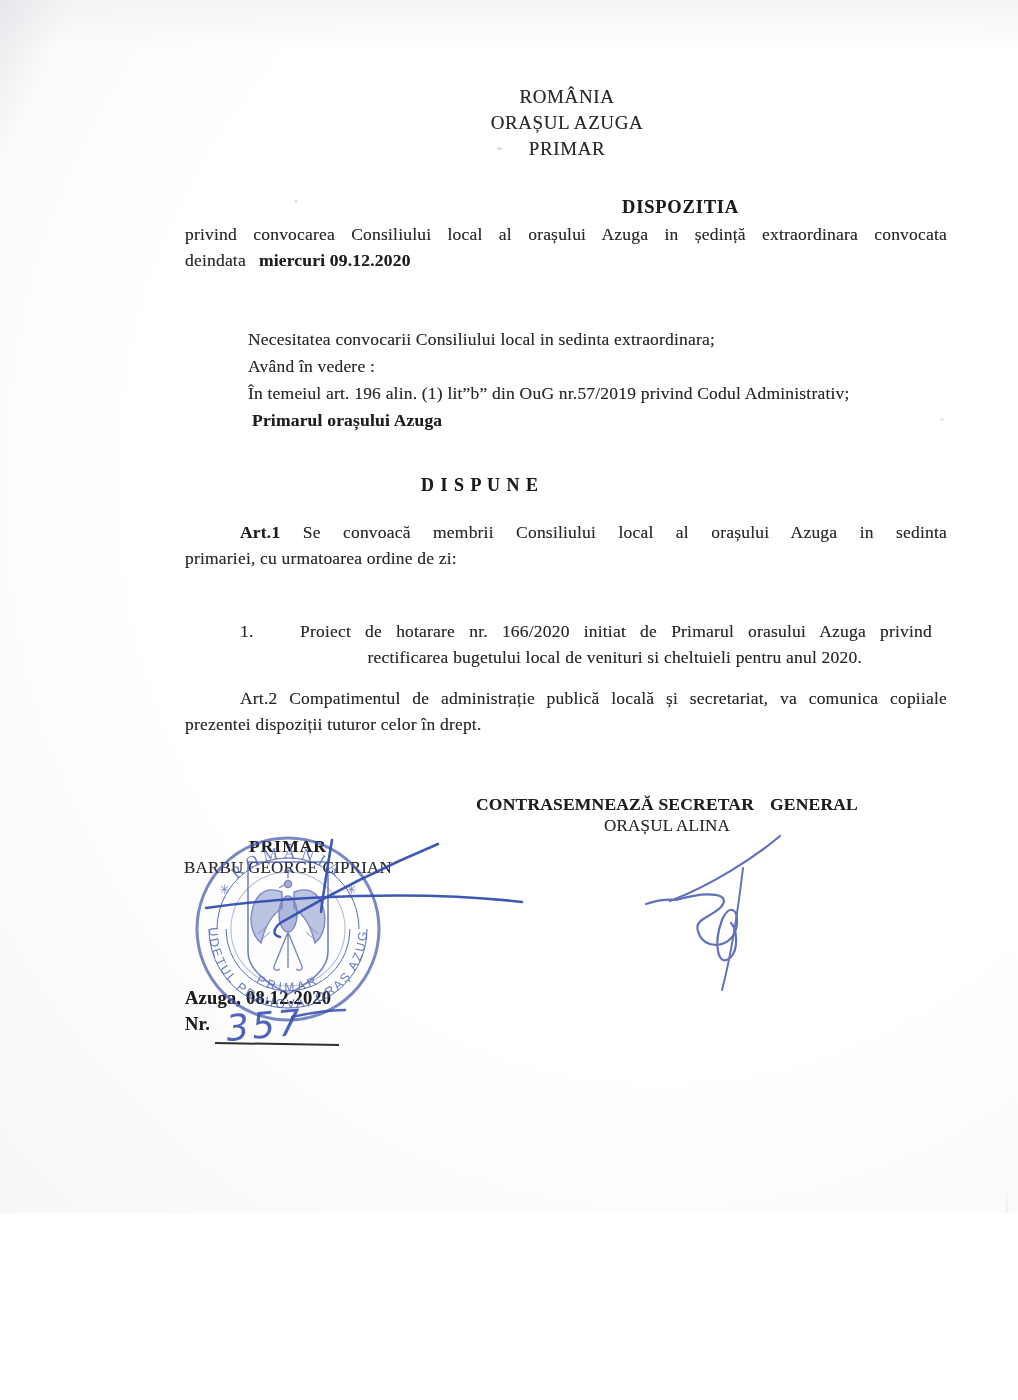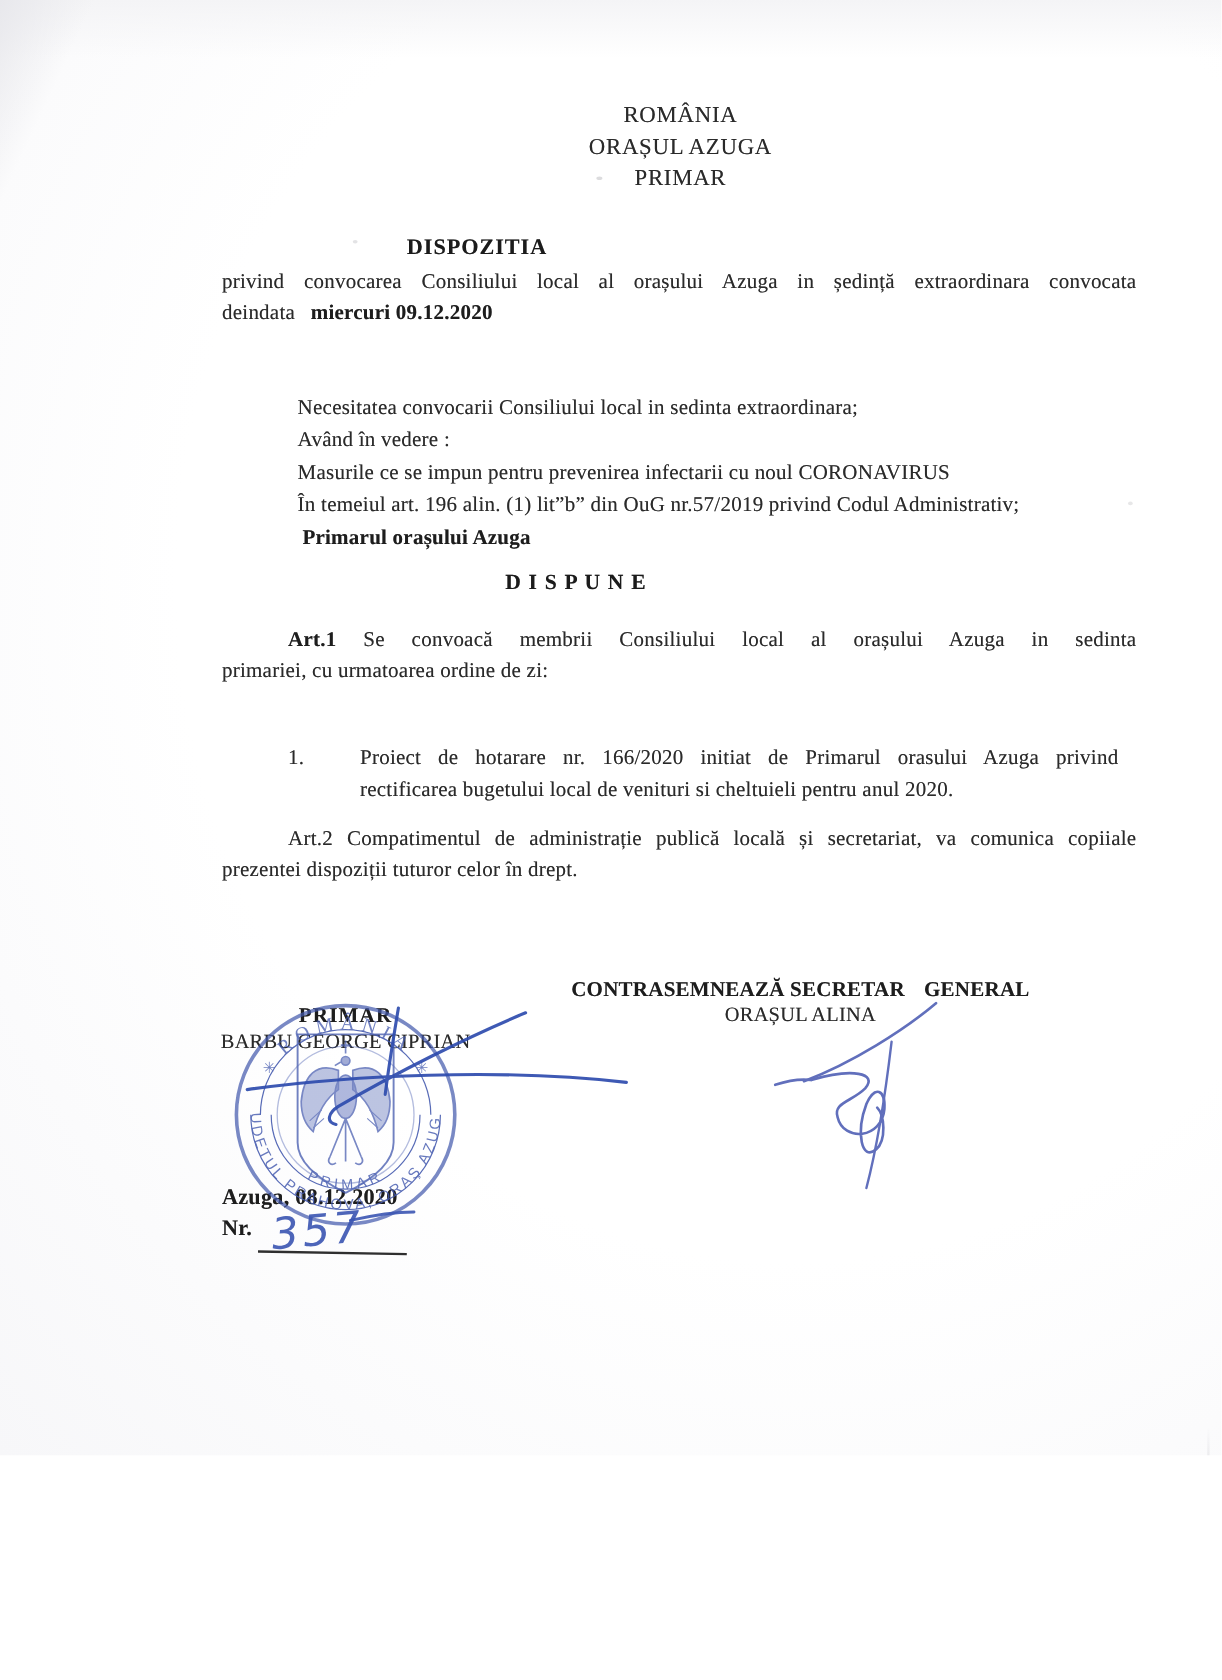--- a/index.html
+++ b/index.html
@@ -12,21 +12,21 @@
       radial-gradient(ellipse at 65% 40%,#ffffff 55%,#f7f7f9 100%);
     font-family:"Liberation Serif", serif;
     color:#2a2a2a;letter-spacing:0.2px;
   }
   .abs{position:absolute;}
   .b{font-weight:700;color:#1d1d1d;}
   .soft{text-shadow:0 0 0.5px rgba(45,45,45,0.5);}
   .just{text-align:justify;text-align-last:justify;}
   .body-text{font-size:17.5px;line-height:26px;}
   .header-block{font-size:19px;line-height:26px;text-align:center;letter-spacing:0.6px;}
-  .doc-title{font-size:18.5px;font-weight:700;text-align:left;letter-spacing:0.8px;color:#1b1b1b;}
+  .doc-title{font-size:18.5px;font-weight:700;text-align:right;letter-spacing:0.8px;color:#1b1b1b;}
   .dispune{font-size:18px;font-weight:700;text-align:center;color:#1b1b1b;letter-spacing:1px;}
   .sig-center{text-align:center;}
   .underline-nr{position:absolute;background:#2f2f2f;height:2px;}
   .speck{position:absolute;background:#b9b9bd;border-radius:50%;}
   .edge-line{position:absolute;background:linear-gradient(180deg,rgba(200,200,204,0),#d4d4d8 30%,#d4d4d8 70%,rgba(200,200,204,0));}
   svg{display:block;}
 </style>
 </head>
 <body>
 
@@ -44,54 +44,53 @@
   <div class="abs body-text soft" style="left:185px;top:221px;width:762px;">
     <div class="just">privind convocarea Consiliului local al orașului Azuga in ședință extraordinara convocata</div>
     <div>
       <span>deindata</span><span class="b" style="margin-left:13px;">miercuri 09.12.2020</span>
     </div>
   </div>
 
   <div class="abs body-text soft" style="left:248px;top:326px;width:700px;line-height:27px;">
     <div>Necesitatea convocarii Consiliului local in sedinta extraordinara;</div>
     <div>Având în vedere :</div>
-    <div>Masurile ce se impun pentru prevenirea infectarii cu noul CORONAVIRUS</div>
     <div>În temeiul art. 196 alin. (1) lit”b”  din OuG nr.57/2019 privind Codul Administrativ;</div>
     <div class="b" style="padding-left:4px;">Primarul orașului Azuga</div>
   </div>
 
   <div class="abs dispune soft" style="left:280px;top:475px;width:400px;">D I S P U N E</div>
 
   <div class="abs body-text soft" style="left:185px;top:519px;width:762px;">
     <div class="just" style="text-indent:55px;">
       <span class="b">Art.1</span>
       <span>Se convoacă membrii Consiliului local al orașului Azuga  in sedinta</span>
     </div>
     <div>primariei, cu urmatoarea ordine de zi:</div>
   </div>
 
   <div class="abs body-text soft" style="left:240px;top:618px;width:700px;display:flex;">
     <div style="width:60px;">1.</div>
     <div style="width:632px;">
       <div class="just">Proiect de hotarare nr. 166/2020 initiat de Primarul orasului Azuga privind</div>
-      <div style="text-align:left;padding-right:70px;">rectificarea bugetului local de venituri si cheltuieli pentru anul 2020.</div>
+      <div style="text-align:right;padding-right:70px;">rectificarea bugetului local de venituri si cheltuieli pentru anul 2020.</div>
     </div>
   </div>
 
   <div class="abs body-text soft" style="left:185px;top:685px;width:762px;">
     <div class="just" style="text-indent:55px;">Art.2 Compatimentul de administrație publică locală și secretariat,  va comunica copiiale</div>
     <div>prezentei dispoziții tuturor celor în drept.</div>
   </div>
 
   <div class="abs sig-center soft" style="left:168px;top:836px;width:240px;z-index:2;">
     <div class="b" style="font-size:17.5px;letter-spacing:1px;">PRIMAR</div>
     <div style="font-size:17px;line-height:22px;">BARBU GEORGE CIPRIAN</div>
   </div>
 
-  <div class="abs sig-center soft" style="left:460px;top:814px;width:414px;z-index:2;">
+  <div class="abs sig-center soft" style="left:460px;top:794px;width:414px;z-index:2;">
     <div style="font-size:17.5px;">
       <span class="b">CONTRASEMNEAZĂ SECRETAR</span><span class="b" style="margin-left:16px;">GENERAL</span>
     </div>
     <div style="font-size:17px;line-height:22px;">ORAȘUL ALINA</div>
   </div>
 
   <svg class="abs" style="left:176px;top:822px;z-index:3;opacity:.88;" width="224" height="214" viewBox="0 0 224 214">
     <g fill="none" stroke="#4157ad">
       <circle cx="112" cy="107" r="91" stroke-width="3" opacity="0.8"></circle>
       <circle cx="112" cy="107" r="57" stroke-width="1.1" opacity="0.45"></circle>

